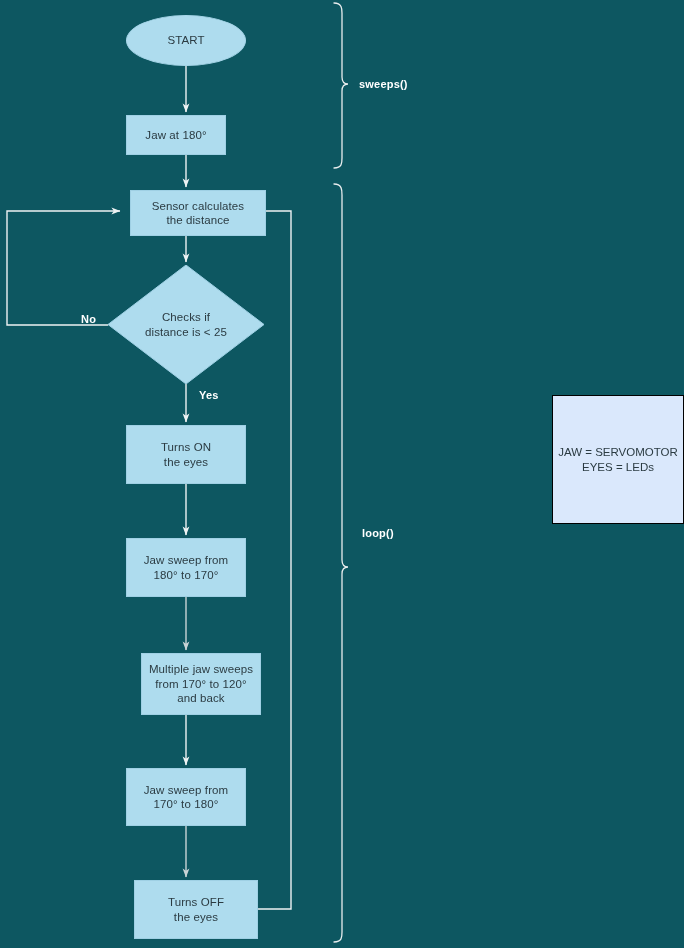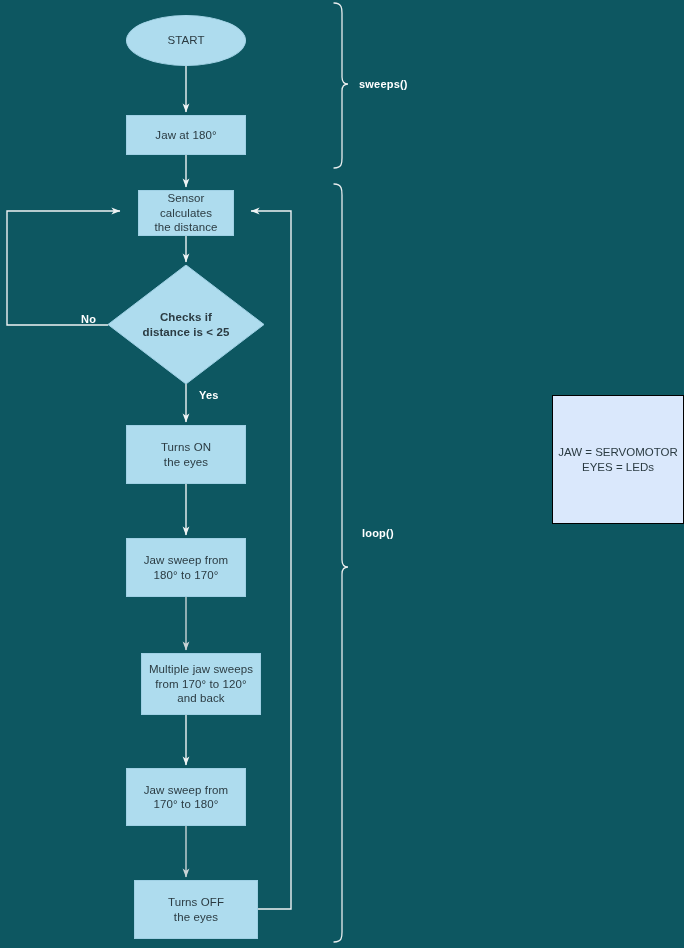--- a/index.html
+++ b/index.html
@@ -48,21 +48,20 @@
     border: none;
   }
   .decision .dshape {
     position: absolute;
     left: 0; top: 0;
     width: 100%; height: 100%;
   }
   .decision .txt {
     position: relative;
     z-index: 2;
-    font-weight: bold;
   }
   .legend-box {
     position: absolute;
     box-sizing: border-box;
     background: #dae8fc;
     border: 1px solid #000000;
     color: #2b3b42;
     font-size: 11.5px;
     line-height: 15px;
     display: flex;
@@ -125,25 +124,25 @@
            C344,84 342,86 342,91 L342,158 C342,163 342,168 334,168" stroke="#e8edee" stroke-width="1.3" fill="none" stroke-linecap="round"></path>
 
   <path d="M334,184 C342,184 342,190 342,195 L342,560 C342,565 344,567 348,567
            C344,567 342,569 342,574 L342,932 C342,937 342,942 334,942" stroke="#e8edee" stroke-width="1.3" fill="none" stroke-linecap="round"></path>
 </svg>
 
 <div class="node terminator" style="left:126px; top:15px; width:120px; height:51px;">
   <span class="txt">START</span>
 </div>
 
-<div class="node" style="left:126px; top:115px; width:120px; height:40px;">
+<div class="node" style="left:126px; top:115px; width:100px; height:40px;">
   <span class="txt">Jaw at 180°</span>
 </div>
 
-<div class="node" style="left:138px; top:190px; width:96px; height:46px;">
+<div class="node" style="left:130px; top:190px; width:136px; height:46px;">
   <span class="txt">Sensor calculates
 the distance</span>
 </div>
 
 <div class="node decision" style="left:108px; top:265px; width:156px; height:119px;">
   <svg class="dshape" viewBox="0 0 156 119" preserveAspectRatio="none">
     <polygon points="78,0 156,59.5 78,119 0,59.5" fill="#aedcee" stroke="#9fd0e4" stroke-width="1"></polygon>
   </svg>
   <span class="txt">Checks if
 distance is &lt; 25</span>

